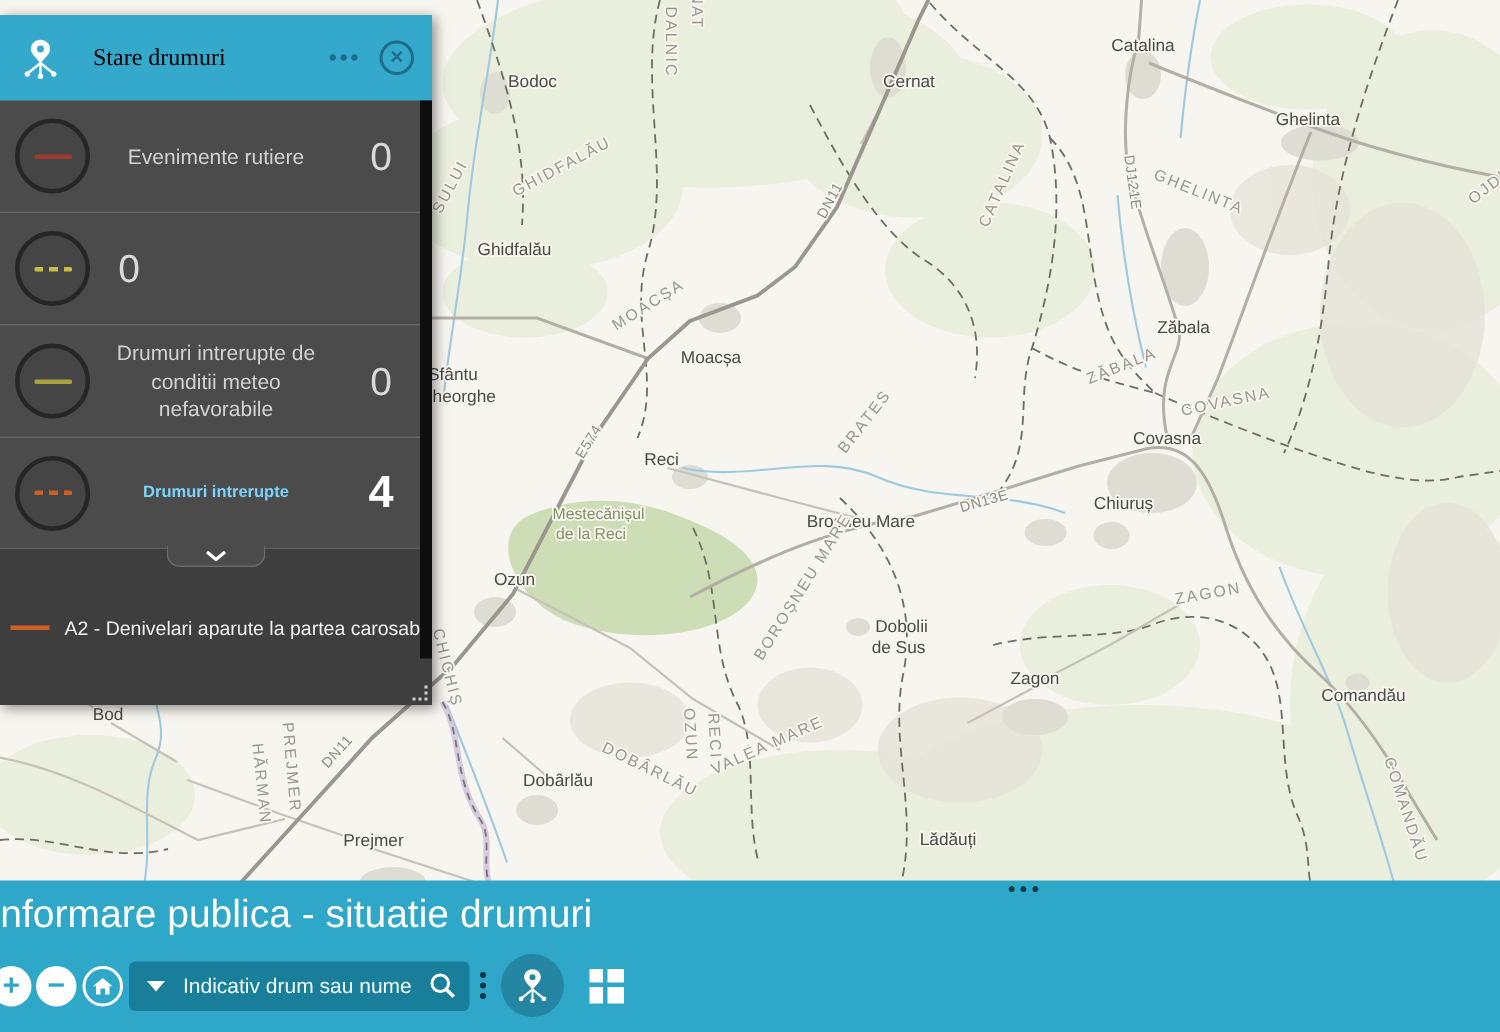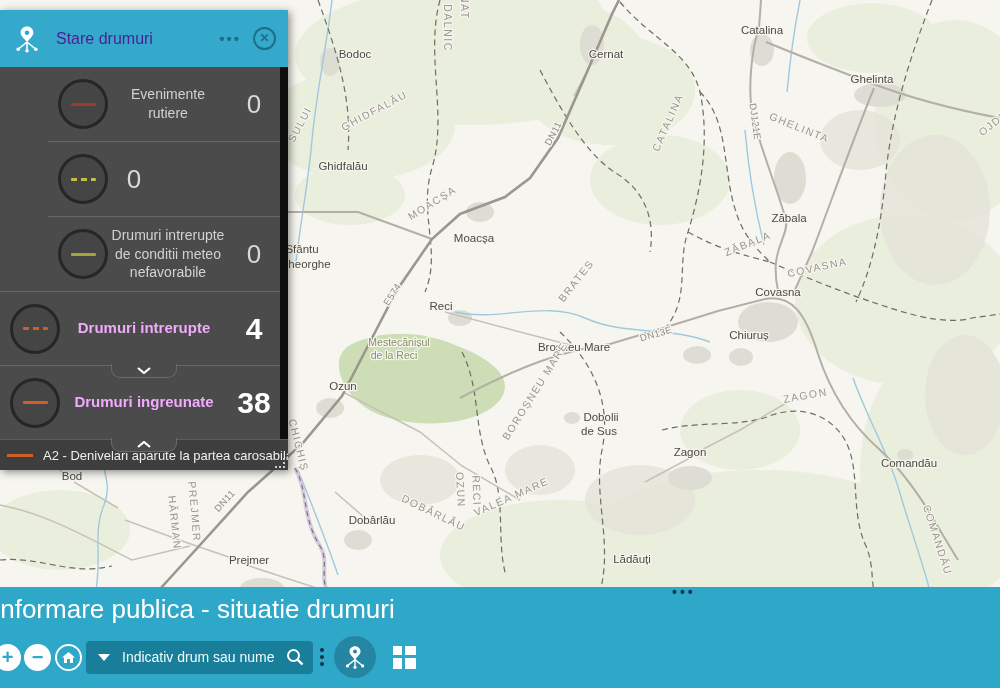--- a/index.html
+++ b/index.html
@@ -15,42 +15,42 @@
   text.area{font-size:10.5px;fill:#9a978c;letter-spacing:1.5px;}
   text.road{font-size:9.5px;fill:#8d8a80;letter-spacing:.5px;}
   text.forest{font-size:10.5px;fill:#83905f;}
 
   
   #panel{position:absolute;left:0;top:10px;width:288px;height:460px;z-index:10;
          background:#4b4b4b;box-shadow:2px 2px 8px rgba(0,0,0,.45);
          display:flex;flex-direction:column;}
   #panel-header{height:57px;background:#35a9cb;display:flex;align-items:center;
                 padding:0 12px;flex:none;}
-  #panel-header .title{color:#4c1d95;font-size:16px;flex:1;margin-left:14px;}
+  #panel-header .title{color:#000000;font-size:16px;flex:1;margin-left:20px;font-family:Liberation Serif, serif;}
   .hdr-ellipsis{color:#1e6d89;font-size:15px;font-weight:bold;letter-spacing:2px;
                 cursor:pointer;margin-right:12px;}
   .hdr-close{width:19px;height:19px;border:2px solid #1e6d89;border-radius:50%;
              color:#1e6d89;font-size:12px;font-weight:bold;line-height:18px;
              text-align:center;cursor:pointer;}
   .prow{position:relative;display:flex;align-items:center;border-top:1px solid #666;
         flex:none;}
   .prow.first{border-top:none;}
-  .h74{height:74px;margin-left:48px;} .h73{height:73px;}
+  .h74{height:74px;} .h73{height:73px;}
   .picon{width:44px;height:44px;border:3px solid #262626;border-radius:50%;
          margin-left:10px;flex:none;display:flex;align-items:center;justify-content:center;
          background:#454545;}
   .pline{width:25px;height:3px;border-radius:1px;}
   .line-solid-red{background:#9e3a30;}
   .line-dashed-yellow{background:repeating-linear-gradient(90deg,#c5bd43 0 6px,transparent 6px 10px);}
   .line-solid-olive{background:#a8a23c;}
   .line-dashed-orange{background:repeating-linear-gradient(90deg,#d05f25 0 6px,transparent 6px 10px);}
   .line-solid-orange{background:#d05f25;}
   .plabel{flex:1;text-align:center;color:#d2d2d2;font-size:14px;line-height:1.35;
           padding:0 2px;}
-  .prow.strong .plabel{color:#f0abfc;font-weight:bold;font-size:15px;}
+  .prow.strong .plabel{color:#7dd3fc;font-weight:bold;font-size:11px;}
   .pcount{width:52px;text-align:center;color:#d9d9d9;font-size:26px;flex:none;
           padding-right:8px;}
   .prow.strong .pcount{color:#fff;font-weight:bold;font-size:30px;}
   .tab{position:absolute;left:50%;bottom:-13px;transform:translateX(-50%);
        width:64px;height:13px;background:#4b4b4b;border:1px solid #6a6a6a;border-top:none;
        border-radius:0 0 9px 9px;display:flex;align-items:center;justify-content:center;
        z-index:3;cursor:pointer;}
   #ticker{flex:1;background:#3e3e3e;border-top:1px solid #5d5d5d;display:flex;
           align-items:center;overflow:hidden;}
   #ticker .tline{width:26px;height:3px;margin:0 10px 0 7px;flex:none;}
@@ -299,32 +299,20 @@
       </div>
     <div class="plabel">Drumuri intrerupte</div>
     <div class="pcount">4</div>
     <div class="tab">
       <svg width="14" height="7">
         <polyline points="1,1 7,6 13,1" stroke="#fff" stroke-width="2.2" fill="none"></polyline>
       </svg>
     </div>
   </div>
 
-  <div class="prow strong h73">
-    <div class="picon">
-        <div class="pline line-solid-orange"></div>
-      </div>
-    <div class="plabel">Drumuri ingreunate</div>
-    <div class="pcount">38</div>
-    <div class="tab">
-      <svg width="14" height="7">
-        <polyline points="1,6 7,1 13,6" stroke="#fff" stroke-width="2.2" fill="none"></polyline>
-      </svg>
-    </div>
-  </div>
 
   <div id="ticker">
     <div class="tline line-solid-orange"></div>
     <div class="ttext">A2 - Denivelari aparute la partea carosabila. -</div>
   </div>
 
   <div id="pscroll"></div>
   <div id="presize">
     <svg width="12" height="12">
       <g fill="#cfcfcf">

